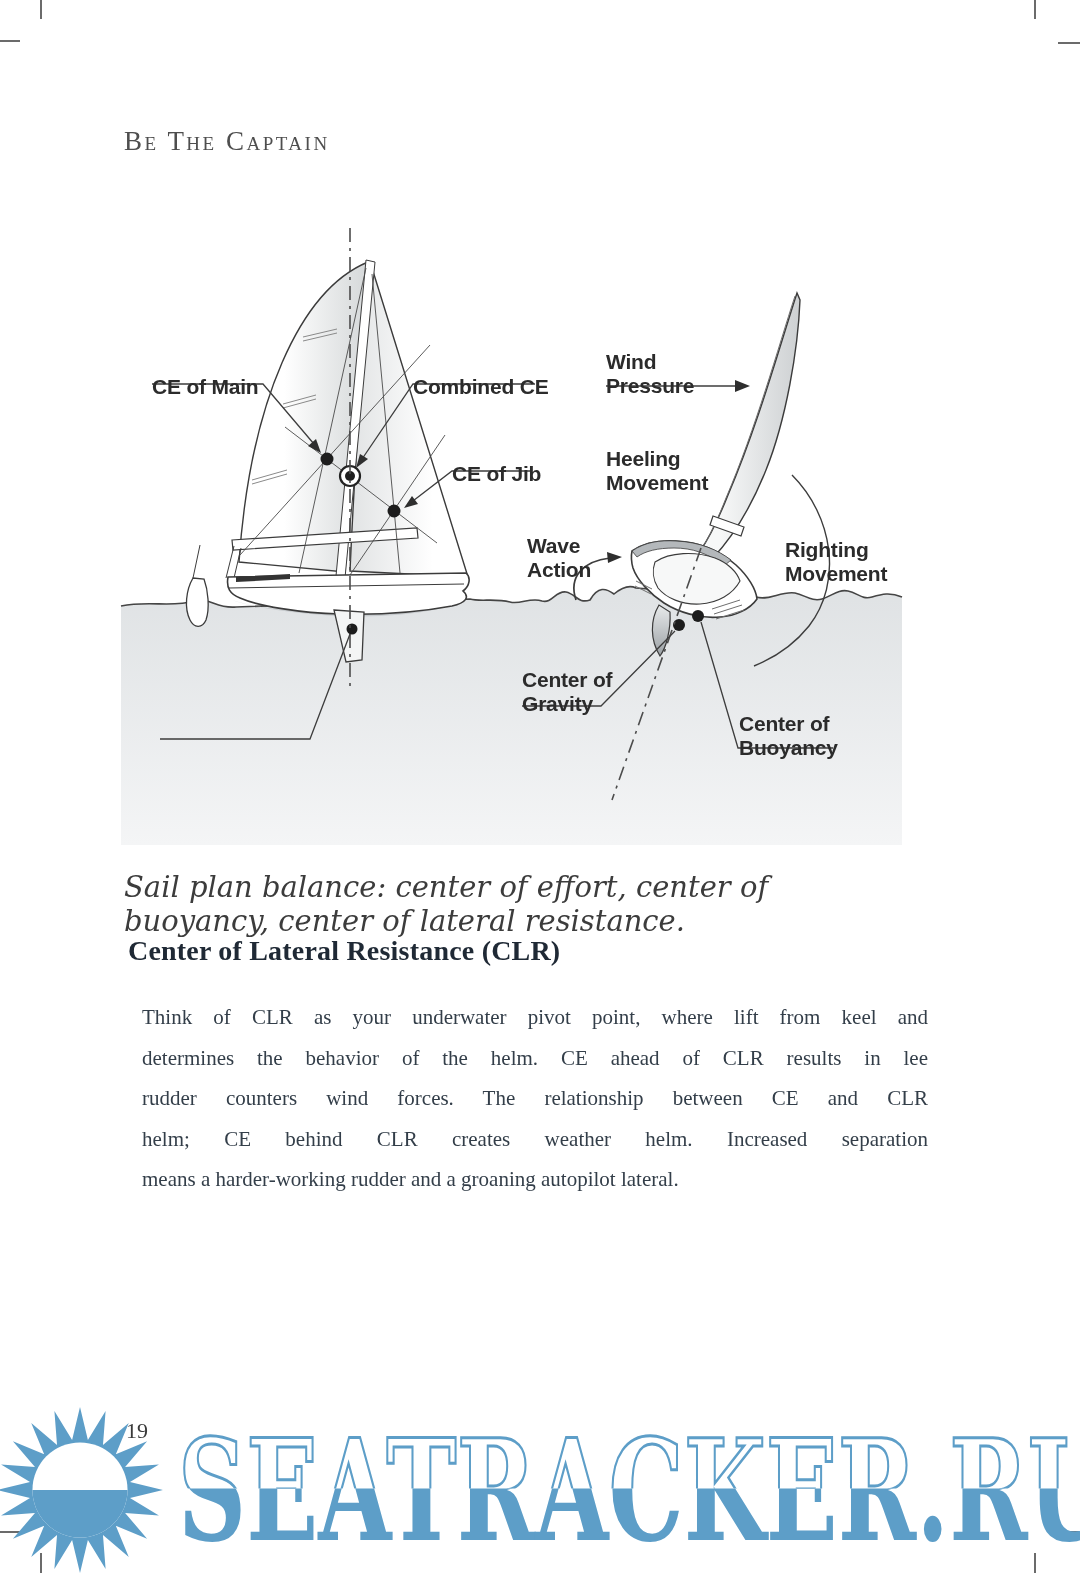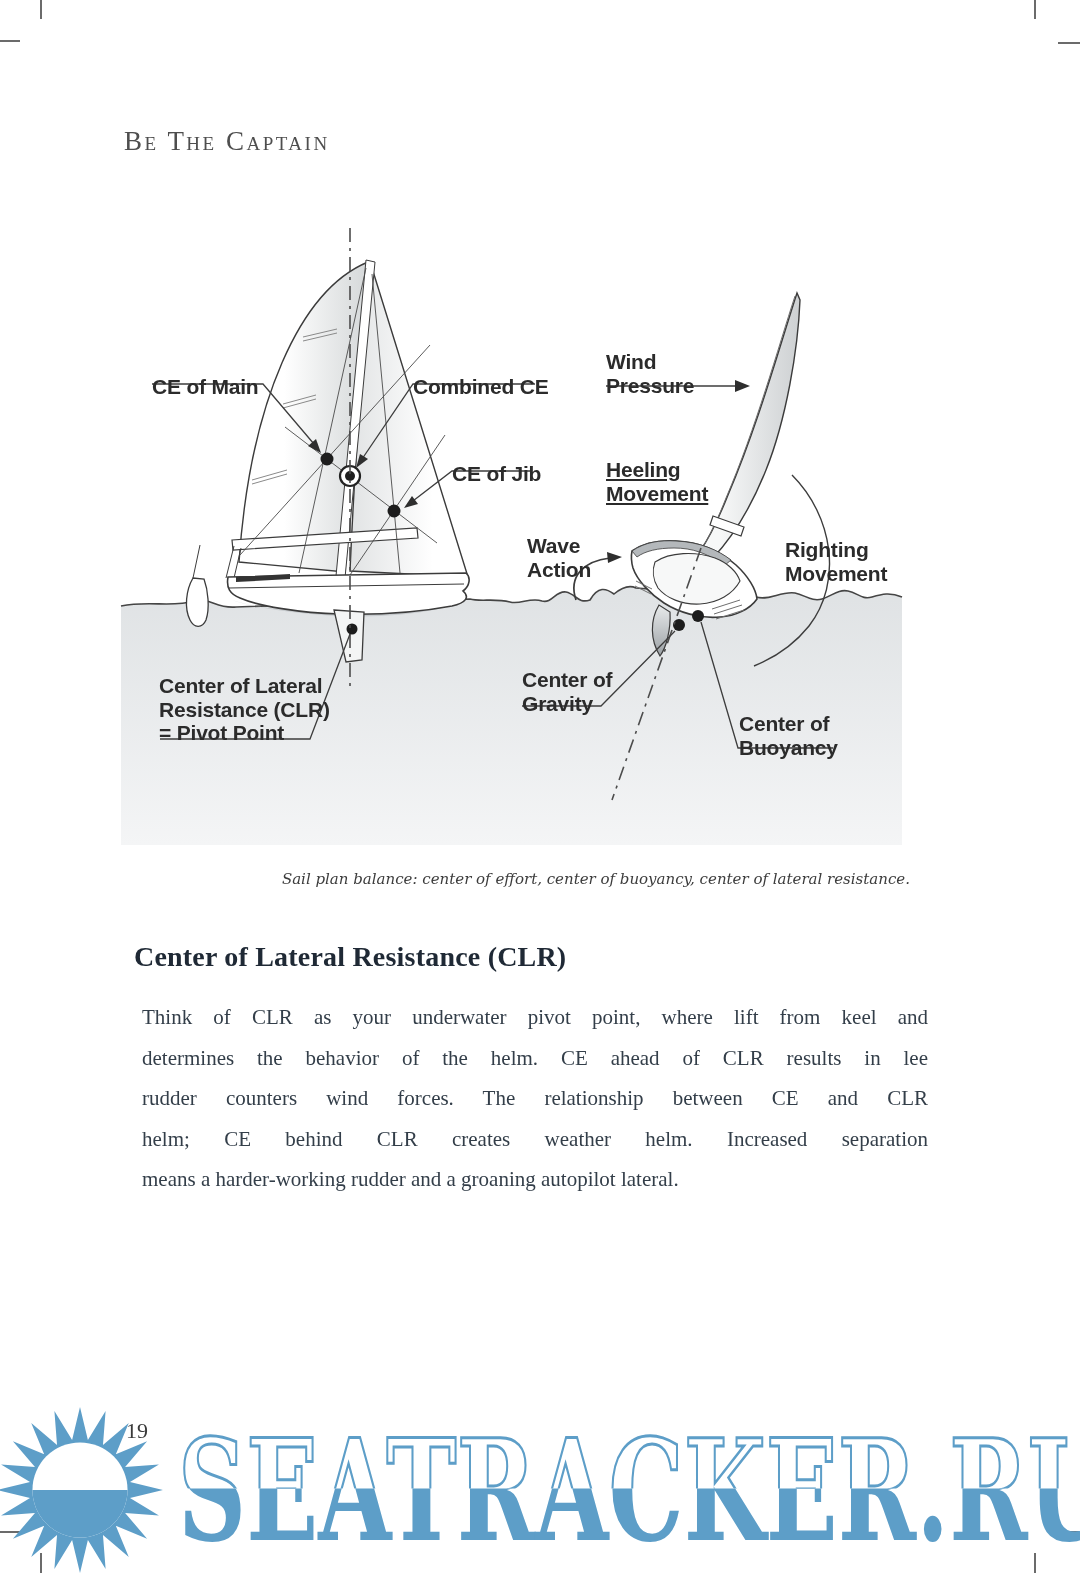--- a/index.html
+++ b/index.html
@@ -9,22 +9,22 @@
   .crop{position:absolute;background:#6b6b6b;}
   
   .running-header{position:absolute;left:124px;top:102px;font-family:"Liberation Serif",serif;
        font-variant-caps:small-caps;font-size:27px;letter-spacing:2.5px;color:#4e4e4e;margin-top:24px;}
   
   .figure-wrap{position:absolute;left:120px;top:200px;width:785px;height:646px;}
   .figure-wrap svg{position:absolute;left:0;top:0;}
   .dlabel{position:absolute;font-family:"Liberation Sans",sans-serif;font-weight:700;
        font-size:21px;line-height:23.5px;color:#2b2b2b;letter-spacing:-0.2px;white-space:pre-line;margin-top:16px;}
   
-  .fig-caption{position:absolute;left:124px;top:870px;width:786px;text-align:right;
-       font-family:"DejaVu Serif",serif;font-style:italic;font-size:15px;color:#3c3c3c;}
+  .fig-caption{position:absolute;left:124px;top:870px;width:786px;text-align:left;
+       font-family:"DejaVu Serif",serif;font-style:italic;font-size:29px;color:#3c3c3c;}
   
   .sec-heading{position:absolute;left:124px;top:931px;font-family:"Liberation Serif",serif;
        font-weight:700;font-size:28px;color:#1f2935;letter-spacing:0.2px;}
   .body-block{position:absolute;left:124px;top:997px;width:786px;margin-left:18px;}
   .bline{font-family:"Liberation Serif",serif;font-size:21px;color:#333e49;height:40.5px;
        line-height:40.5px;text-align:justify;text-align-last:justify;white-space:nowrap;}
   .bline.last{text-align-last:left;}
   
   .page-number{position:absolute;left:126px;top:1418px;font-family:"Liberation Serif",serif;
        font-size:22px;color:#3a3a3a;z-index:6;}
@@ -180,40 +180,37 @@
       <polygon points="356,468 360,454 368,459"></polygon>
       <polygon points="404,508 412,496 418,504"></polygon>
       <polygon points="750,386 735,380 735,392"></polygon>
       <polygon points="622,557 607,552 608,563"></polygon>
     </g>
   </svg>
 
   <div class="dlabel" style="left:32px;top:159px;">CE of Main</div>
   <div class="dlabel" style="left:293px;top:159px;">Combined CE</div>
   <div class="dlabel" style="left:332px;top:246px;">CE of Jib</div>
-  <div class="dlabel" style="left:39px;top:458px;">Center of Lateral
-Resistance (CLR)
-= Pivot Point</div>
   <div class="dlabel" style="left:486px;top:134px;">Wind
 Pressure</div>
-  <div class="dlabel" style="left:486px;top:242px;text-decoration:underline;">Heeling
+  <div class="dlabel" style="left:486px;top:231px;">Heeling
 Movement</div>
   <div class="dlabel" style="left:407px;top:318px;">Wave
 Action</div>
   <div class="dlabel" style="left:665px;top:322px;">Righting
 Movement</div>
   <div class="dlabel" style="left:402px;top:452px;">Center of
 Gravity</div>
   <div class="dlabel" style="left:619px;top:496px;">Center of
 Buoyancy</div>
 </div>
 
 <div class="fig-caption">Sail plan balance: center of effort, center of buoyancy, center of lateral resistance.</div>
 
-<h2 class="sec-heading" style="margin:10px;">Center of Lateral Resistance (CLR)</h2>
+<h2 class="sec-heading" style="margin:4px;">Center of Lateral Resistance (CLR)</h2>
 
 <div class="body-block">
   <div class="bline">Think of CLR as your underwater pivot point, where lift from keel and</div>
   <div class="bline">determines the behavior of the helm. CE ahead of CLR results in lee</div>
   <div class="bline">rudder counters wind forces. The relationship between CE and CLR</div>
   <div class="bline">helm; CE behind CLR creates weather helm. Increased separation</div>
   <div class="bline last">means a harder-working rudder and a groaning autopilot lateral.</div>
 </div>
 
 <div class="page-number">19</div>

